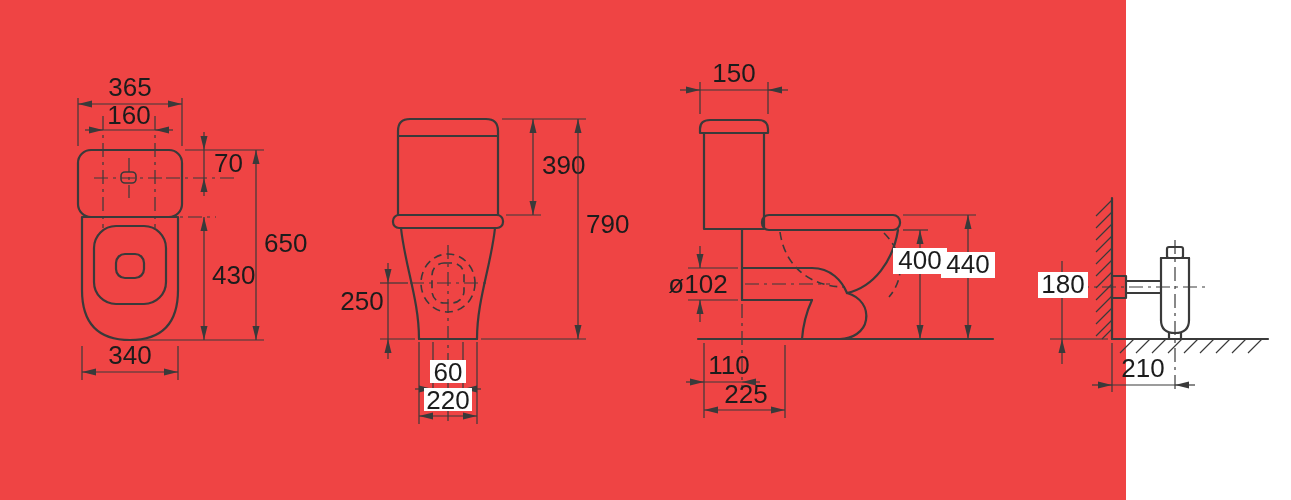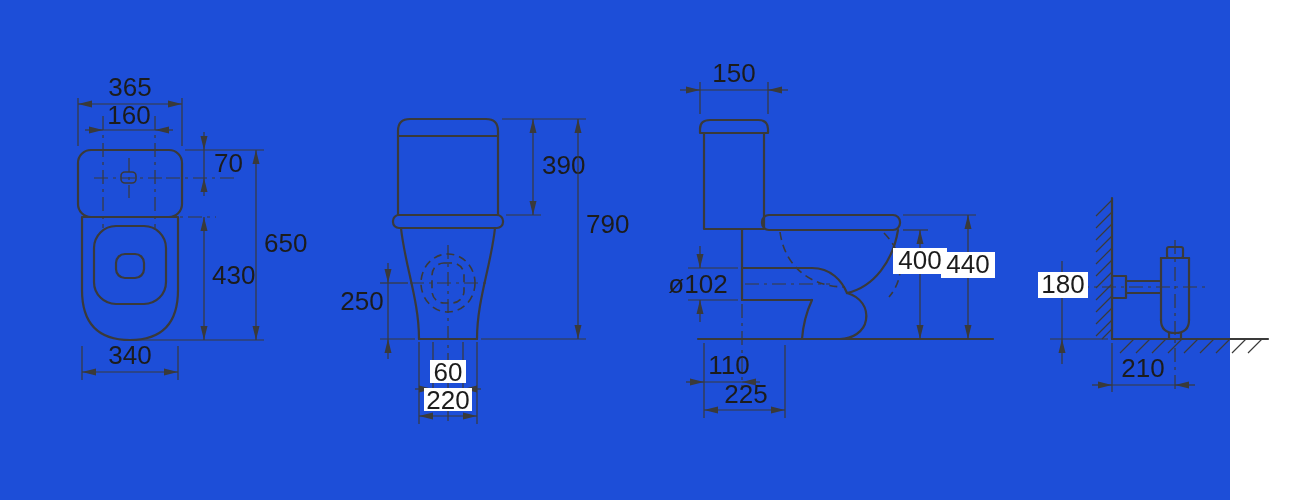--- a/index.html
+++ b/index.html
@@ -1,17 +1,17 @@
 <!DOCTYPE html>
 <html><head>
 <meta charset="utf-8">
 <style>
   html,body{margin:0;padding:0;}
   body{width:1291px;height:500px;background:#ffffff;overflow:hidden;}
-  .stage{position:relative;width:1230px;height:500px;background:#1d4ed8;}
+  .stage{position:relative;width:1126px;height:500px;background:#ef4444;}
   svg{display:block;}
   .ln{fill:none;stroke:#3a3a3a;stroke-width:2.2;stroke-linecap:round;stroke-linejoin:round;}
   .med{fill:none;stroke:#3a3a3a;stroke-width:1.6;stroke-linecap:round;}
   .thin{fill:none;stroke:#3a3a3a;stroke-width:1.2;stroke-linecap:butt;}
   .cl{fill:none;stroke:#3a3a3a;stroke-width:1.2;stroke-dasharray:14 5 3 5;}
   .hid{fill:none;stroke:#3a3a3a;stroke-width:1.6;stroke-dasharray:8 5;}
   .dimtxt{font-family:"Liberation Sans",sans-serif;font-size:26px;fill:#1c1c1c;}
   .bg{fill:#ffffff;stroke:none;}
 </style>
 </head>

